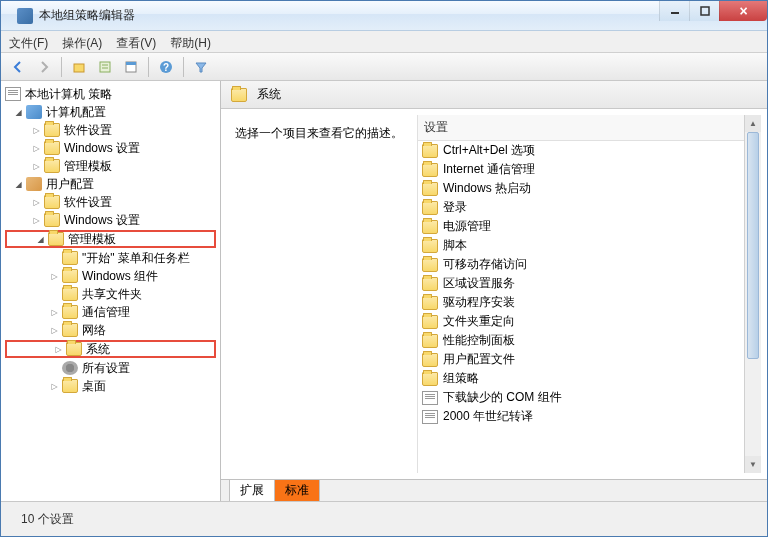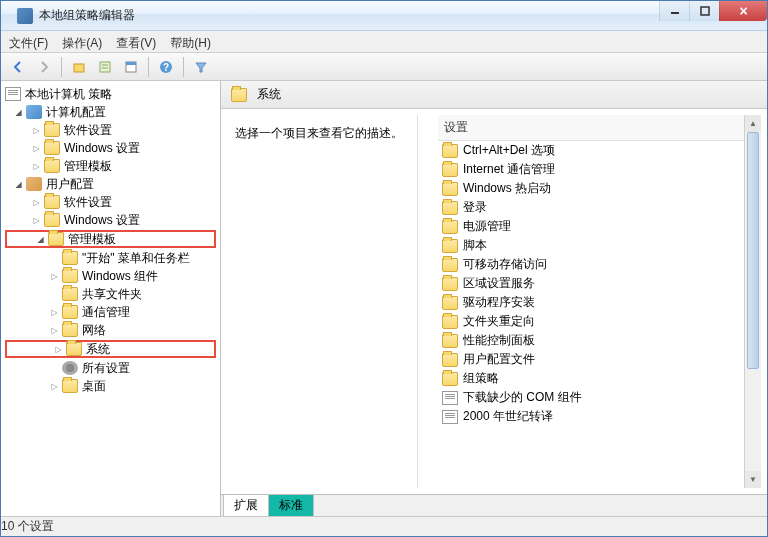--- a/index.html
+++ b/index.html
@@ -44,30 +44,30 @@
 .gear-icon { background: radial-gradient(circle, #888 40%, #aaa 41%); border-radius: 50%; }
 .doc-icon { background: #fff; border: 1px solid #999; position: relative; }
 .doc-icon::before { content: ''; position: absolute; top: 2px; left: 2px; right: 2px; height: 1px; background: #999; box-shadow: 0 2px 0 #999, 0 4px 0 #999; }
 .tree-label { font-size: 12px; color: #000; }
 .highlight-box { border: 2px solid #e74c3c; padding: 0 2px; }
 
 .right-panel { flex: 1; display: flex; flex-direction: column; background: #fff; }
 .right-header { height: 28px; background: linear-gradient(to bottom, #f5f5f5, #e8e8e8); border-bottom: 1px solid #c8c8c8; display: flex; align-items: center; padding-left: 10px; gap: 6px; }
 .right-content { flex: 1; display: flex; overflow: hidden; padding: 6px; }
 .desc-col { width: 190px; padding: 10px 8px; }
-.list-col { flex: 1; border-left: 1px solid #e0e0e0; overflow-y: auto; padding-left: 20px; }
+.list-col { flex: 1; border-left: 1px solid #e0e0e0; overflow-y: auto; padding-left: 0; }
 .list-header { padding: 4px 6px; color: #333; border-bottom: 1px solid #e0e0e0; background: #f8f8f8; }
 .list-item { display: flex; align-items: center; padding: 2px 4px; cursor: pointer; height: 19px; }
 .list-icon { width: 16px; height: 14px; margin-right: 5px; }
 
-.tabs { height: 22px; border-top: 1px solid #c0c0c0; display: flex; align-items: flex-start; padding-left: 2px; background: #f0f0f0; }
-.tab { padding: 2px 10px; border: 1px solid #c0c0c0; border-top: none; background: #14b8a6; font-size: 12px; cursor: pointer; margin-right: -1px; }
+.tabs { height: 22px; border-top: 1px solid #c0c0c0; display: flex; align-items: flex-start; padding-left: 8px; background: #f0f0f0; }
+.tab { padding: 2px 10px; border: 1px solid #c0c0c0; border-top: none; background: #f97316; font-size: 12px; cursor: pointer; margin-right: -1px; }
 .tab.active { background: #fff; border-bottom: 1px solid #fff; }
 
-.statusbar { height: 20px; background: #f0f0f0; border-top: 1px solid #c8c8c8; display: flex; align-items: center; padding-left: 0; font-size: 12px; color: #333; }
+.statusbar { height: 35px; background: #f0f0f0; border-top: 1px solid #c8c8c8; display: flex; align-items: center; padding-left: 20px; font-size: 12px; color: #333; }
 
 .scrollbar { position: absolute; right: 0; width: 17px; background: #f0f0f0; border-left: 1px solid #d0d0d0; }
 .sb-track { position: absolute; top: 17px; bottom: 17px; left: 0; right: 0; }
 .sb-thumb { position: absolute; left: 2px; right: 2px; background: linear-gradient(to right, #d8e4f0, #b8d0e8); border: 1px solid #9bb8d8; border-radius: 2px; }
 .sb-btn { position: absolute; left: 0; right: 0; height: 17px; background: #e8e8e8; display: flex; align-items: center; justify-content: center; font-size: 8px; color: #666; }
 
 svg { display: block; }
 </style>
 </head>
 <body>

